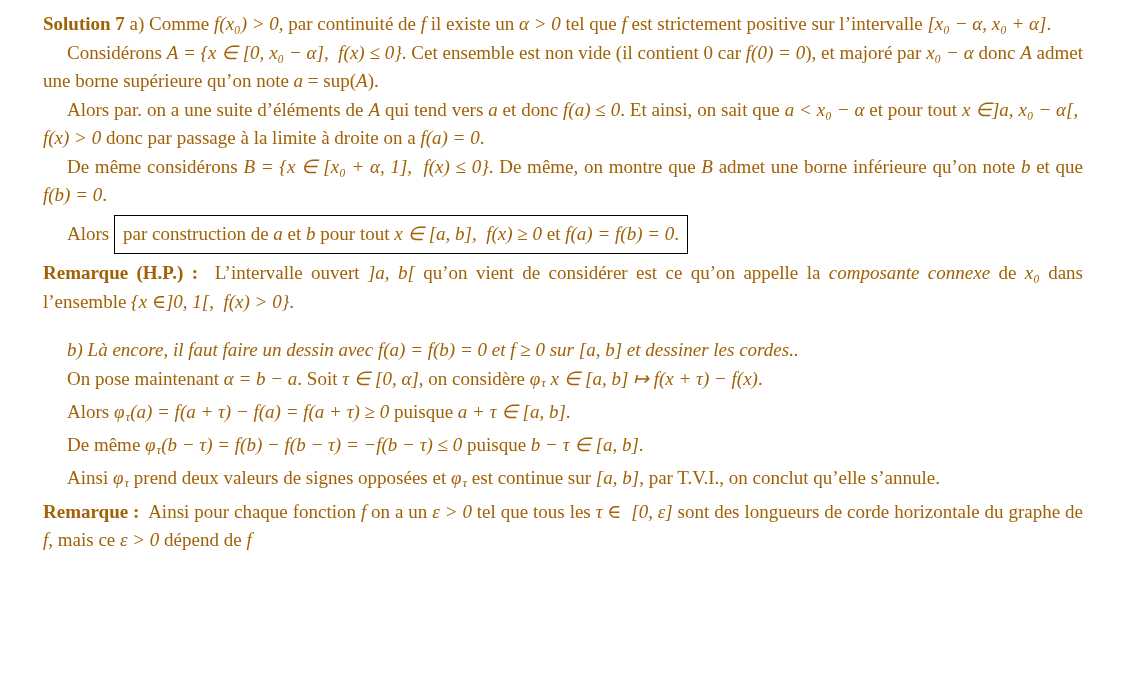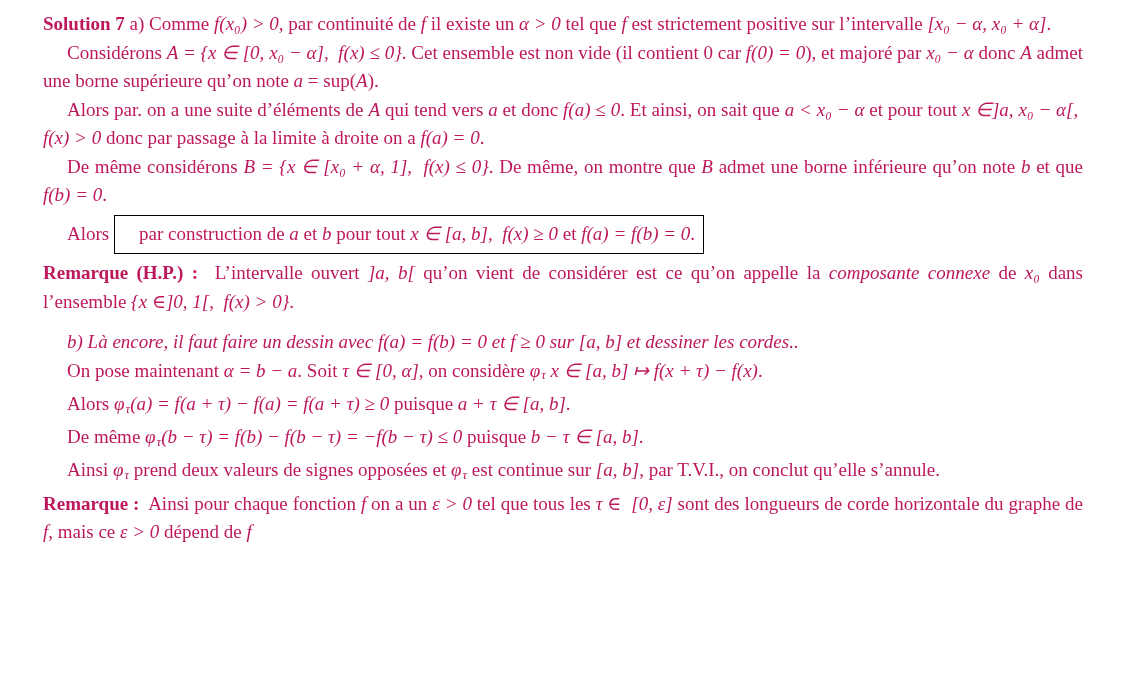--- a/index.html
+++ b/index.html
@@ -5,21 +5,21 @@
     html, body {
       margin: 0;
       padding: 0;
       background: #ffffff;
     }
     .page {
       position: relative;
       width: 1126px;
       height: 571px;
       background: #ffffff;
-      color: #be185d;
+      color: #a16207;
       overflow: hidden;
     }
     .content {
       position: absolute;
       top: 10px;
       left: 43px;
       width: 1040px;
       font-family: "Liberation Serif", "DejaVu Serif", serif;
       font-size: 19px;
       line-height: 28.5px;
@@ -39,26 +39,26 @@
     .seg-mi { font-style: italic; }
     .seg-sub {
       font-style: italic;
       font-size: 68%;
       vertical-align: -0.22em;
       margin-left: 1px;
     }
     .boxed {
       display: inline-block;
       border: 1px solid #000000;
-      padding: 4px 8px 5px 24px;
+      padding: 4px 8px 5px 8px;
       text-indent: 0;
     }
     [data-name="paragraph-conclusion-box"] { margin-top: 5px; margin-bottom: 5px; }
     [data-name="paragraph-remark-hp"] { margin-top: 0; }
-    [data-name="paragraph-part-b-intro"] { margin-top: 12px; }
+    [data-name="paragraph-part-b-intro"] { margin-top: 20px; }
   </style>
 </head>
 <body>
 
 <div class="page" data-name="document-page">
   <div class="content" data-name="document-content">
       <p class="para" data-name="paragraph-solution-a-intro"><span class="seg-bf" data-name="text-segment">Solution 7</span><span class="seg-rm" data-name="text-segment"> a) Comme </span><span class="seg-mi" data-name="text-segment">f(x₀) &gt; 0</span><span class="seg-rm" data-name="text-segment">, par continuité de </span><span class="seg-mi" data-name="text-segment">f</span><span class="seg-rm" data-name="text-segment"> il existe un </span><span class="seg-mi" data-name="text-segment">α &gt; 0</span><span class="seg-rm" data-name="text-segment"> tel que </span><span class="seg-mi" data-name="text-segment">f</span><span class="seg-rm" data-name="text-segment"> est strictement positive sur l’intervalle </span><span class="seg-mi" data-name="text-segment">[x₀ − α, x₀ + α]</span><span class="seg-rm" data-name="text-segment">.</span></p>
       <p class="para indent" data-name="paragraph-set-A"><span class="seg-rm" data-name="text-segment">Considérons </span><span class="seg-mi" data-name="text-segment">A = {x ∈ [0, x₀ − α],&nbsp; f(x) ≤ 0}</span><span class="seg-rm" data-name="text-segment">. Cet ensemble est non vide (il contient 0 car </span><span class="seg-mi" data-name="text-segment">f(0) = 0</span><span class="seg-rm" data-name="text-segment">), et majoré par </span><span class="seg-mi" data-name="text-segment">x₀ − α</span><span class="seg-rm" data-name="text-segment"> donc </span><span class="seg-mi" data-name="text-segment">A</span><span class="seg-rm" data-name="text-segment"> admet une borne supérieure qu’on note </span><span class="seg-mi" data-name="text-segment">a</span><span class="seg-rm" data-name="text-segment"> = sup(</span><span class="seg-mi" data-name="text-segment">A</span><span class="seg-rm" data-name="text-segment">).</span></p>
       <p class="para indent" data-name="paragraph-limit-argument"><span class="seg-rm" data-name="text-segment">Alors par. on a une suite d’éléments de </span><span class="seg-mi" data-name="text-segment">A</span><span class="seg-rm" data-name="text-segment"> qui tend vers </span><span class="seg-mi" data-name="text-segment">a</span><span class="seg-rm" data-name="text-segment"> et donc </span><span class="seg-mi" data-name="text-segment">f(a) ≤ 0</span><span class="seg-rm" data-name="text-segment">. Et ainsi, on sait que </span><span class="seg-mi" data-name="text-segment">a &lt; x₀ − α</span><span class="seg-rm" data-name="text-segment"> et pour tout </span><span class="seg-mi" data-name="text-segment">x ∈]a, x₀ − α[,&nbsp; f(x) &gt; 0</span><span class="seg-rm" data-name="text-segment"> donc par passage à la limite à droite on a </span><span class="seg-mi" data-name="text-segment">f(a) = 0</span><span class="seg-rm" data-name="text-segment">.</span></p>
       <p class="para indent" data-name="paragraph-set-B"><span class="seg-rm" data-name="text-segment">De même considérons </span><span class="seg-mi" data-name="text-segment">B = {x ∈ [x₀ + α, 1],&nbsp; f(x) ≤ 0}</span><span class="seg-rm" data-name="text-segment">. De même, on montre que </span><span class="seg-mi" data-name="text-segment">B</span><span class="seg-rm" data-name="text-segment"> admet une borne inférieure qu’on note </span><span class="seg-mi" data-name="text-segment">b</span><span class="seg-rm" data-name="text-segment"> et que </span><span class="seg-mi" data-name="text-segment">f(b) = 0</span><span class="seg-rm" data-name="text-segment">.</span></p>

